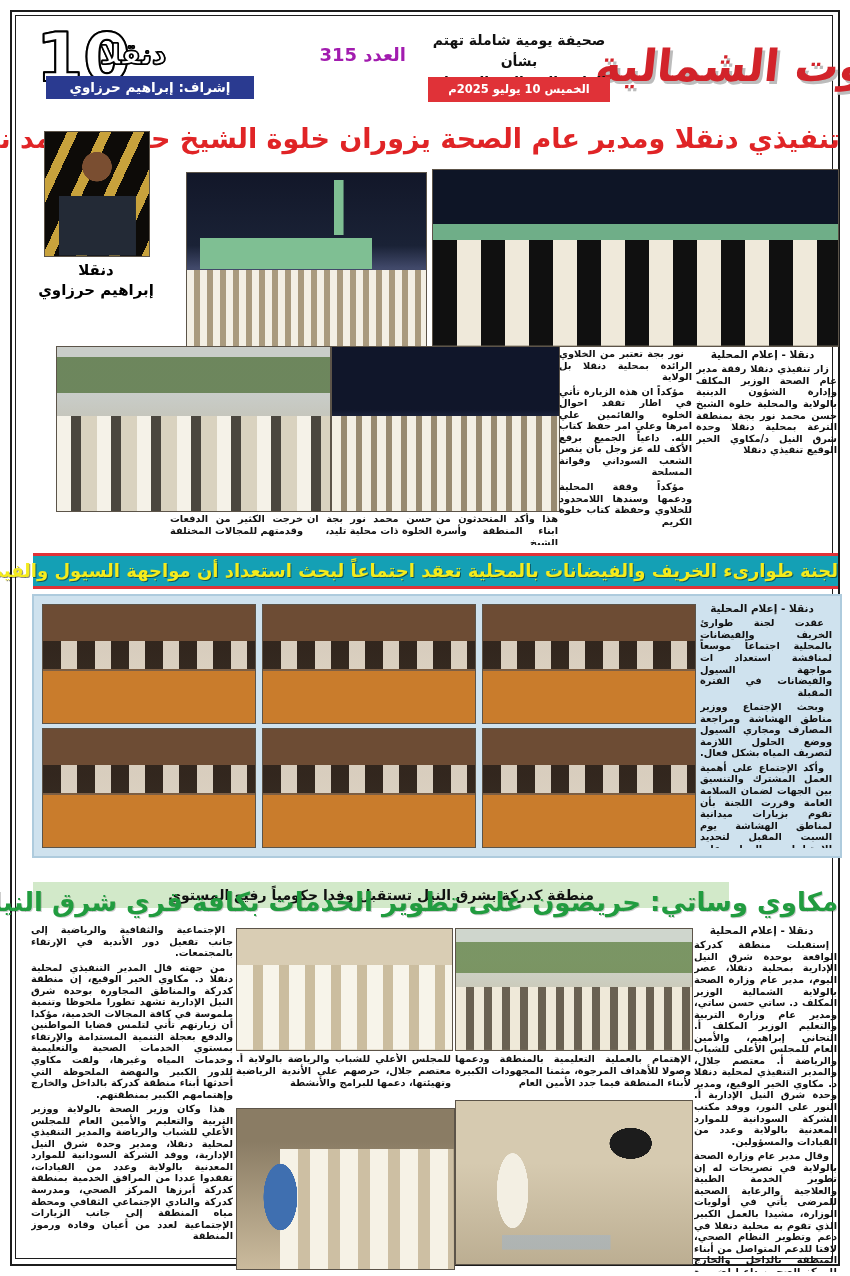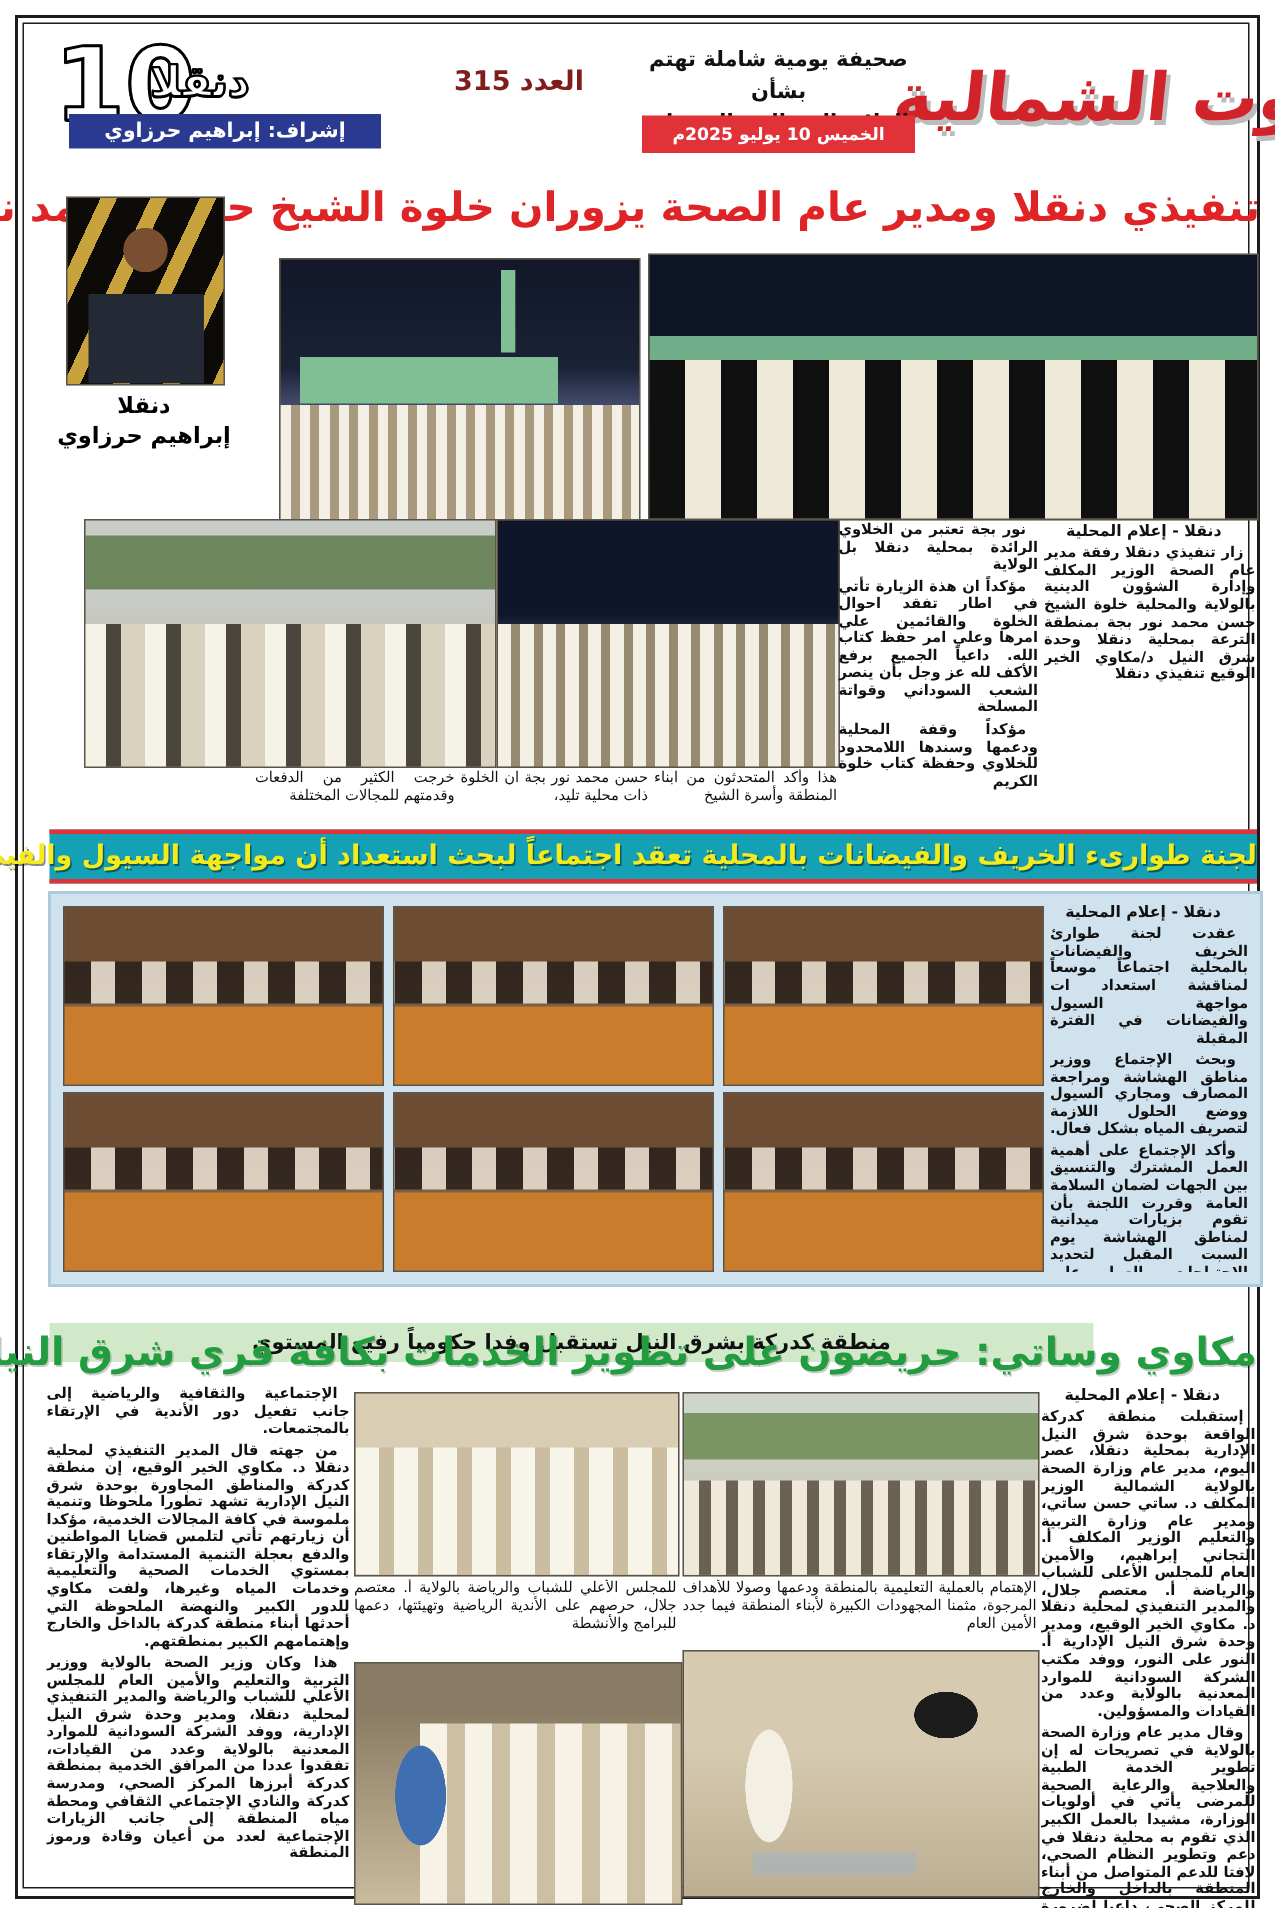--- a/index.html
+++ b/index.html
@@ -10,21 +10,21 @@
   .frame-inner{position:absolute;left:15px;top:15px;width:816px;height:1242px;
          border:1px solid #1c1c1c;pointer-events:none;}
   .abs{position:absolute;}
   .rtl{direction:rtl;}
   
   .logo{font-size:44px;font-weight:800;color:#d2232a;text-align:left;
         transform:skewX(-6deg);text-shadow:3px 3px 0 #bcbcbc;letter-spacing:-1px;white-space:nowrap;}
   .tagline{font-size:14px;font-weight:800;color:#111;text-align:center;line-height:21px;}
   .datebar{background:#e03238;color:#fff;font-size:11.5px;font-weight:800;text-align:center;
         line-height:25px;height:25px;}
-  .issue{color:#7f1d1d;font-size:18px;font-weight:800;text-align:center;white-space:nowrap;}
+  .issue{color:#a21caf;font-size:18px;font-weight:800;text-align:right;white-space:nowrap;}
   .bignum{font-size:68px;line-height:1;font-weight:800;color:#fff;
         -webkit-text-stroke:2px #000;
         text-shadow:1px 0 #000,-1px 0 #000,0 1px #000,0 -1px #000;}
   .outword{font-size:28px;font-weight:800;color:#fff;
         -webkit-text-stroke:1.5px #000;
         text-shadow:1px 0 #000,-1px 0 #000,0 1px #000,0 -1px #000;}
   .supbar{background:#2a3a90;color:#fff;font-size:13.5px;font-weight:800;text-align:center;
         line-height:23px;height:23px;}
   
   .h1red{color:#e02426;font-size:27px;font-weight:800;text-align:center;white-space:nowrap;}
@@ -33,21 +33,21 @@
         text-shadow:1px 1px 0 rgba(0,0,0,.45);white-space:nowrap;}
   .kicker{background:#d2e9c9;color:#101010;font-size:14px;font-weight:800;text-align:center;
         line-height:26px;height:26px;}
   .h3green{color:#219c3f;font-size:26px;font-weight:800;text-align:center;white-space:nowrap;
         text-shadow:1px 1px 0 rgba(0,0,0,.2);}
   
   .col{direction:rtl;text-align:justify;font-size:9.8px;line-height:1.18;font-weight:700;
         color:#111;overflow:hidden;}
   .col p{margin:0 0 3px 0;text-indent:8px;}
   .byline{text-align:center;font-weight:800;font-size:10.5px;margin:0 0 3px 0;text-indent:0;}
-  .cap{direction:rtl;text-align:justify;font-size:9.8px;font-weight:400;line-height:1.25;
+  .cap{direction:rtl;text-align:justify;font-size:9.8px;font-weight:700;line-height:1.25;
         color:#111;overflow:hidden;}
   .portrait-cap{direction:rtl;text-align:center;font-size:15px;font-weight:800;line-height:1.35;}
   
   .panel2{background:#cfe2ee;border:2px solid #aecbdd;}
   
   .ph{position:absolute;overflow:hidden;border:1px solid rgba(0,0,0,.35);
       background-repeat:no-repeat;background-color:#8e8271;}
   .ph-portrait{background-image:
       radial-gradient(circle 15px at 50% 28%, #7a4e31 97%, rgba(0,0,0,0) 100%),
       linear-gradient(#232a36,#232a36),

